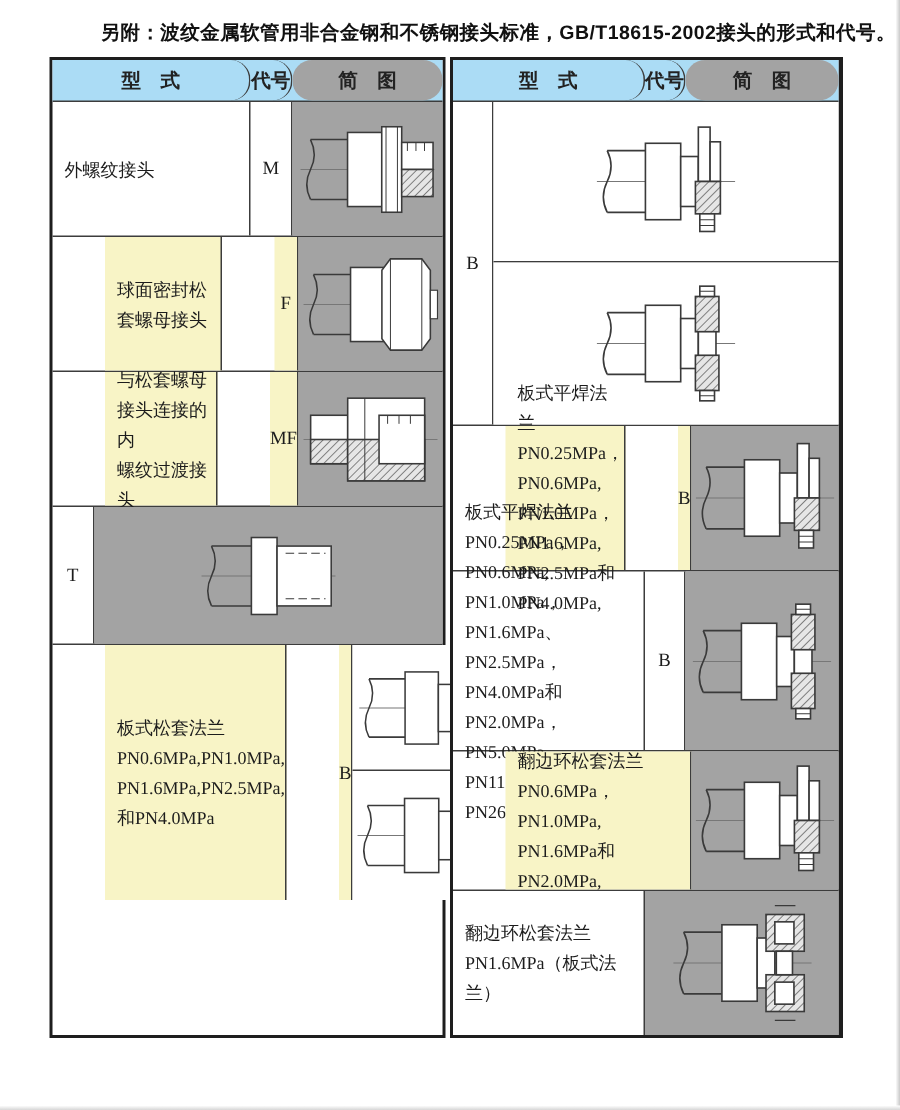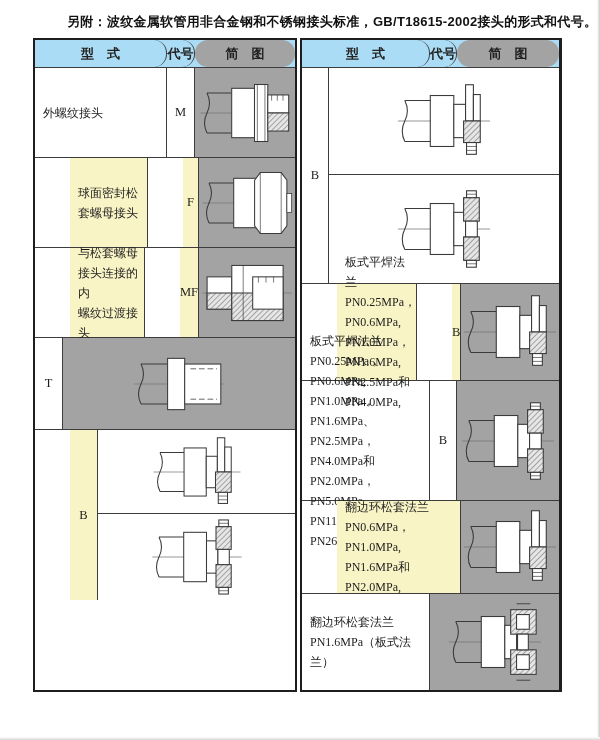--- a/index.html
+++ b/index.html
@@ -225,20 +225,24 @@
     <div class="row" style="height:92px">
       <div class="cell c-code">T</div>
       <div class="cell c-sketch">
         <svg class="diag" width="96" height="76" viewBox="0 0 100 80">
             <use href="#d-weld"></use>
           </svg>
       </div>
     </div>
 
     <div class="row" style="height:170px">
+      <div class="cell c-type hl">板式松套法兰
+PN0.6MPa,PN1.0MPa,
+PN1.6MPa,PN2.5MPa,
+和PN4.0MPa</div>
       <div class="cell c-code hl">B</div>
       <div class="cell c-sketch split">
         <div class="sub" style="height:84px">
           <svg class="diag" width="96" height="74" viewBox="0 0 100 80">
               <use href="#d-flange-up"></use>
             </svg>
         </div>
         <div class="sub" style="height:86px">
           <svg class="diag" width="96" height="76" viewBox="0 0 100 80">
               <use href="#d-flange-sym"></use>

